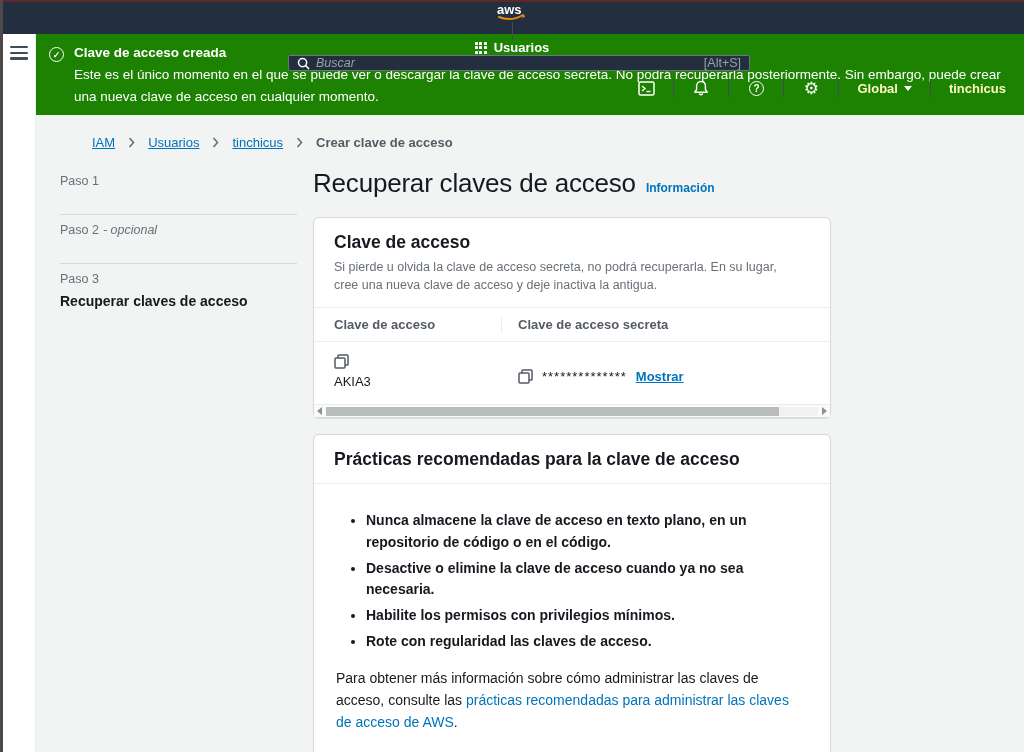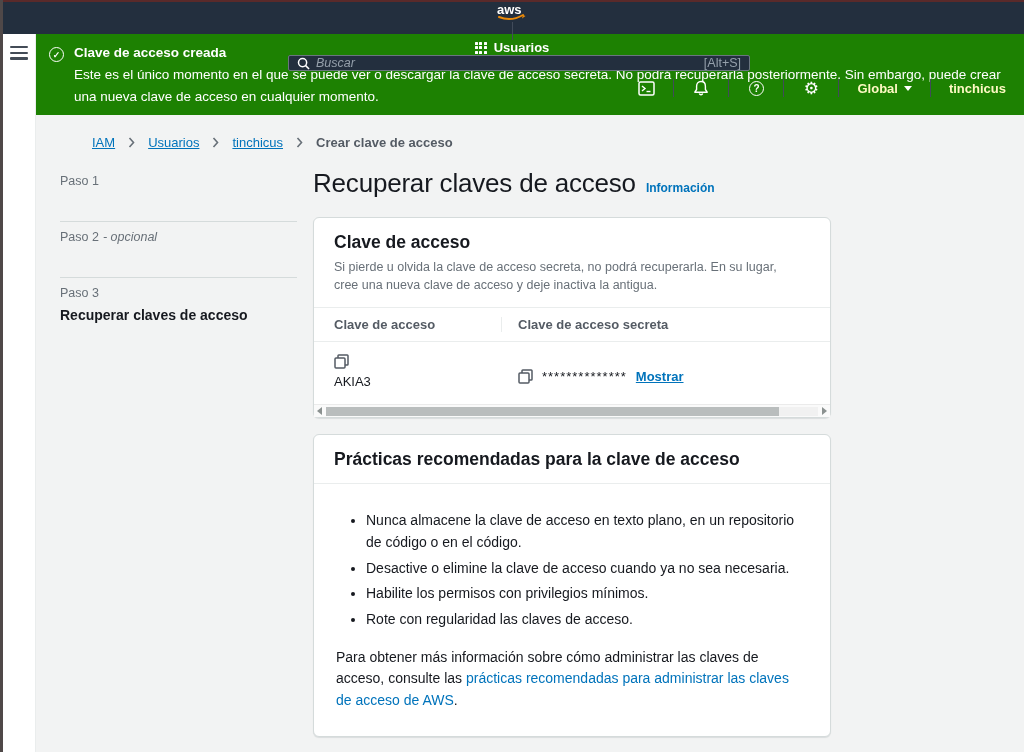--- a/index.html
+++ b/index.html
@@ -69,21 +69,21 @@
   .breadcrumb { display:flex; align-items:center; gap:13px; font-size:13px;margin-left:32px; }
   .breadcrumb a { color:#0073bb; text-decoration:underline; cursor:pointer; }
   .crumb-sep svg { display:block; }
   .crumb-current { color:#545b64; font-weight:bold; }
 
   .cols { display:flex; margin-top:16px; }
 
   
   .steps { width:237px; margin-right:16px; flex:0 0 auto; }
   .step { padding:8px 0 18px; }
-  .step + .step { border-top:1px solid #d5dbdb; margin-top:8px; }
+  .step + .step { border-top:1px solid #d5dbdb; margin-top:1px; }
   .step-label { font-size:12.5px; color:#687078; margin-bottom:7px; display:flex; gap:4px; }
   .step-label .opt { font-style:italic; }
   .step-link { font-size:14px; line-height:1.6; color:#82909c; text-decoration:underline; cursor:pointer; display:inline; }
   .step-current { font-size:14px; font-weight:bold; color:#16191f; }
 
   
   .main { width:518px; flex:0 0 auto; }
   .page-title-row { display:flex; align-items:baseline; gap:10px; margin-top:2px; }
   .page-title { font-size:26px; font-weight:400; color:#16191f; letter-spacing:-0.2px; }
   .info-link { font-size:12px; font-weight:bold; color:#0073bb; cursor:pointer; }
@@ -109,21 +109,21 @@
   .hscroll { display:flex; align-items:center; height:13px; background:#fafafa; border-top:1px solid #ebebeb; padding:0 3px; }
   .scroll-arrow { width:0; height:0; border-top:4px solid transparent; border-bottom:4px solid transparent; flex:0 0 auto; cursor:pointer; }
   .arrow-l { border-right:5px solid #8b9190; margin-right:4px; }
   .arrow-r { border-left:5px solid #8b9190; margin-left:4px; }
   .scroll-track { flex:1; height:9px; background:#f1f1f1; position:relative; }
   .scroll-thumb { position:absolute; left:0; top:0; height:9px; width:92%; background:#b9bdbd; cursor:pointer; }
 
   .card2 { margin-top:16px; }
   .card2-body { padding:26px 22px 24px; }
   .bp-list { margin-left:30px; font-size:14px; line-height:1.55; color:#16191f; }
-  .bp-list li { margin-bottom:4px; }
+  .bp-list li { margin-bottom:4px;font-weight:bold; }
   .bp-footer { font-size:14px; line-height:1.55; margin-top:16px; color:#16191f; }
   .bp-footer a { color:#0073bb; cursor:pointer; text-decoration:none; }
 </style>
 </head>
 <body>
 
 <div class="edge-top"></div>
 
 <div class="topbar">
   <div class="aws-logo">

